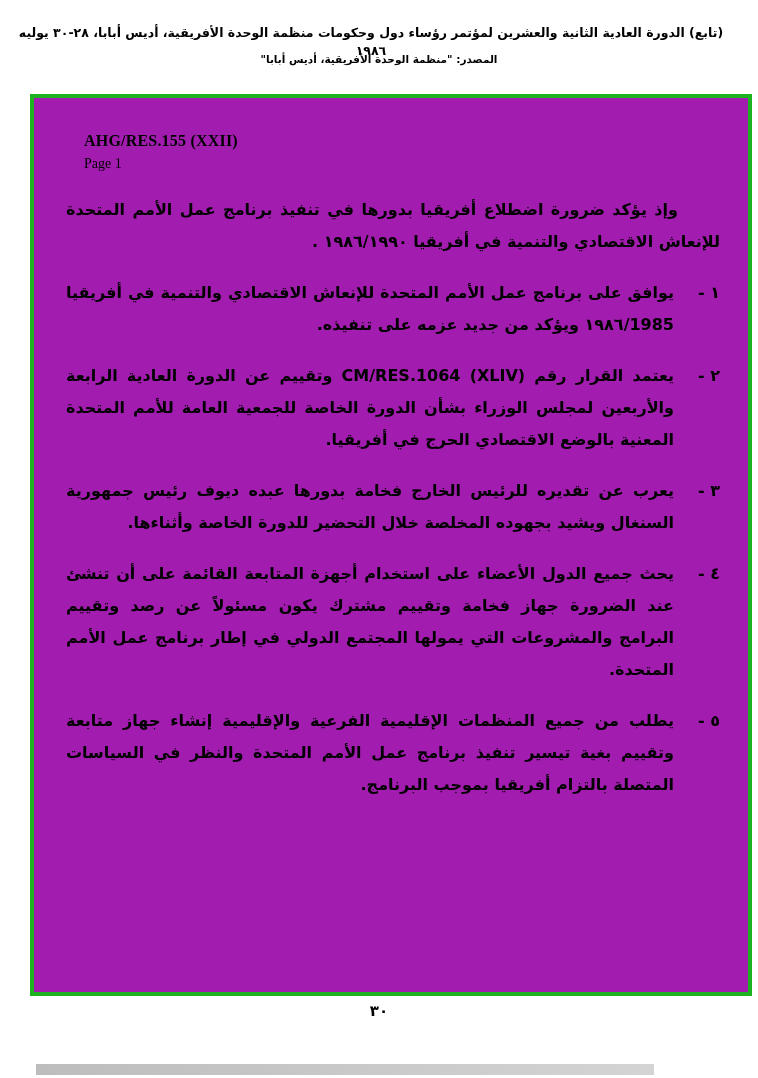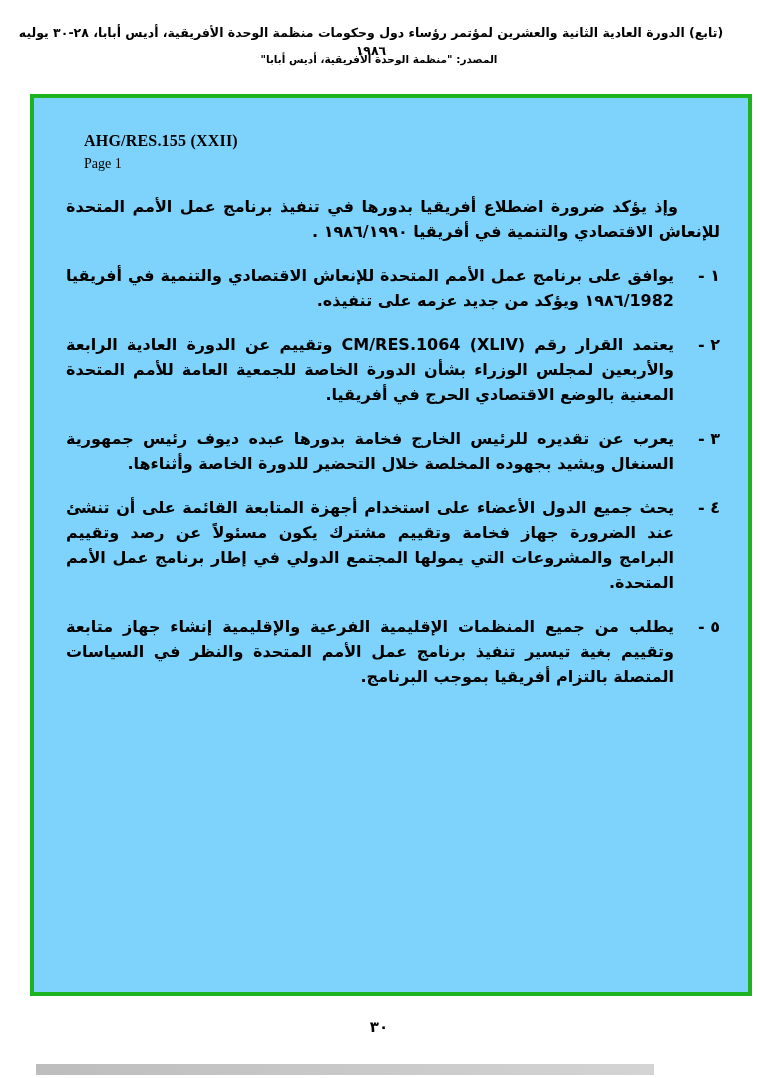--- a/index.html
+++ b/index.html
@@ -13,45 +13,45 @@
     font-weight: 700; font-size: 12.5px; line-height: 1.4;
   }
   .source-line {
     position: absolute; top: 53px; left: 8px; right: 8px;
     text-align: center; direction: rtl;
     font-weight: 700; font-size: 10.5px;
   }
   .frame {
     position: absolute; left: 30px; top: 94px;
     width: 714px; height: 894px;
-    border: 4px solid #1db220; background: #7dd3fc; overflow: hidden;
+    border: 4px solid #1db220; background: #a21caf; overflow: hidden;
   }
   .doc-ref {
     position: absolute; left: 50px; top: 34px;
     font-family: "Liberation Serif", "DejaVu Serif", serif;
     font-weight: 700; font-size: 16px; letter-spacing: 0.2px;
   }
   .page-label {
     position: absolute; left: 50px; top: 58px;
     font-family: "Liberation Serif", "DejaVu Serif", serif;
     font-size: 14px;
   }
   .content {
     margin: 96px 28px 0 32px;
     direction: rtl; text-align: justify;
-    font-size: 16px; font-weight: 700; line-height: 25px;
+    font-size: 16px; font-weight: 700; line-height: 32px;
   }
   .para { margin: 0 0 19px 0; text-indent: 42px; }
   .rlist { margin: 0; padding: 0; }
   .item { display: flex; margin-bottom: 19px; }
   .item-marker { flex: 0 0 46px; }
   .item-text { flex: 1; text-align: justify; }
   .footer-num {
     position: absolute; top: 1002px; left: 0; width: 758px;
-    text-align: center; font-weight: 700; font-size: 15px; margin-top: 16px;
+    text-align: center; font-weight: 700; font-size: 15px;
   }
   .scan-strip {
     position: absolute; left: 36px; top: 1064px;
     width: 618px; height: 11px;
     background: linear-gradient(to right, #bdbdbd, #d4d4d4);
   }
 </style>
 </head>
 <body>
 
@@ -61,21 +61,21 @@
 <div class="frame" style="border-color: rgb(29, 178, 32);">
   <div class="doc-ref">AHG/RES.155 (XXII)</div>
   <div class="page-label">Page 1</div>
 
   <div class="content">
     <p class="para">وإذ يؤكد ضرورة اضطلاع أفريقيا بدورها في تنفيذ برنامج عمل الأمم المتحدة للإنعاش الاقتصادي والتنمية في أفريقيا ١٩٨٦/١٩٩٠ .</p>
 
     <div class="rlist">
       <div class="item">
         <span class="item-marker">١ -</span>
-        <span class="item-text">يوافق على برنامج عمل الأمم المتحدة للإنعاش الاقتصادي والتنمية في أفريقيا ١٩٨٦/1982 ويؤكد من جديد عزمه على تنفيذه.</span>
+        <span class="item-text">يوافق على برنامج عمل الأمم المتحدة للإنعاش الاقتصادي والتنمية في أفريقيا ١٩٨٦/1985 ويؤكد من جديد عزمه على تنفيذه.</span>
       </div>
       <div class="item">
         <span class="item-marker">٢ -</span>
         <span class="item-text">يعتمد القرار رقم CM/RES.1064 (XLIV) وتقييم عن الدورة العادية الرابعة والأربعين لمجلس الوزراء بشأن الدورة الخاصة للجمعية العامة للأمم المتحدة المعنية بالوضع الاقتصادي الحرج في أفريقيا.</span>
       </div>
       <div class="item">
         <span class="item-marker">٣ -</span>
         <span class="item-text">يعرب عن تقديره للرئيس الخارج فخامة بدورها عبده ديوف رئيس جمهورية السنغال ويشيد بجهوده المخلصة خلال التحضير للدورة الخاصة وأثناءها.</span>
       </div>
       <div class="item">

